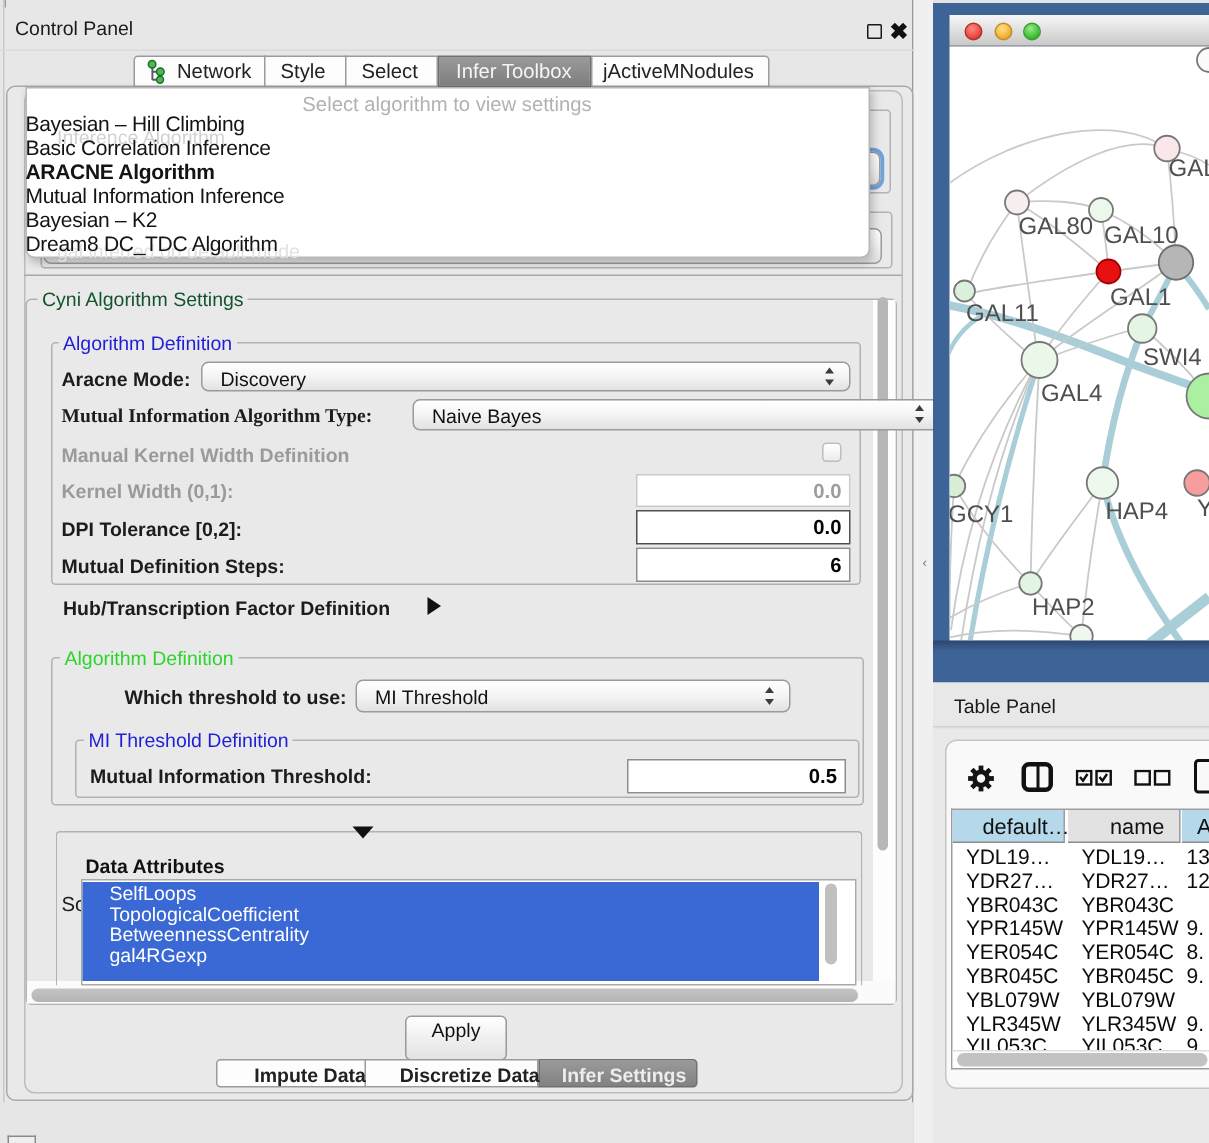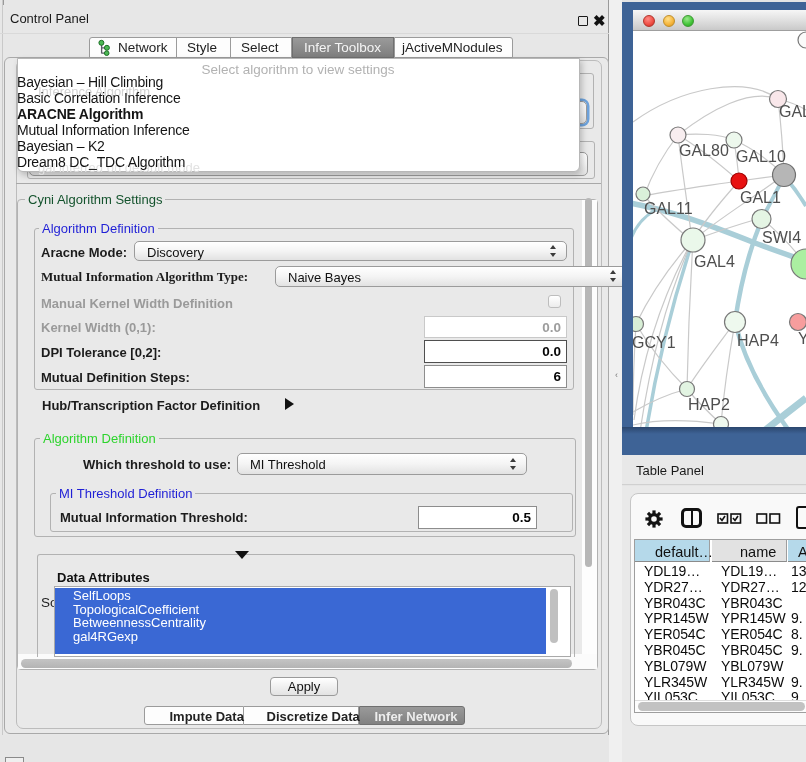--- a/index.html
+++ b/index.html
@@ -103,42 +103,42 @@
 <div class="abs gtitle" style="left:40px;top:431px;color:#2dd42d;">Algorithm Definition</div>
 <div class="abs lbl" style="left:83px;top:457px;">Which threshold to use:</div>
 <div class="abs combo" style="left:237px;top:453px;width:290px;height:22px;">
     <span class="tx">MI Threshold</span>
     <span class="arr"></span>
   </div>
 
 <div class="abs group" style="left:50px;top:493px;width:523px;height:39px;"></div>
 <div class="abs gtitle" style="left:56px;top:486px;color:#1f1fd6;text-align:right;">MI Threshold Definition</div>
 <div class="abs lbl" style="left:60px;top:510px;">Mutual Information Threshold:</div>
-<div class="abs field" style="left:418px;top:506px;width:119px;height:23px;border:1px solid #8d8d8d;">
+<div class="abs field" style="left:418px;top:506px;width:146px;height:23px;border:1px solid #8d8d8d;">
     <span class="tx">0.5</span>
   </div>
 
 <div class="abs" style="left:37px;top:554px;width:538px;height:103px;border:1px solid #b2b2b2;border-bottom:none;border-radius:3px 3px 0 0;"></div>
 <div class="abs gtitle" style="left:38px;top:547px;font:13.5px 'Liberation Sans';color:#1e1e1e;padding-right:30px;margin-top:48px;">Sources for Network Inference</div>
 <div class="abs" style="left:235px;top:551px;width:0;height:0;border-left:7px solid transparent;border-right:7px solid transparent;border-top:8px solid #111;"></div>
 <div class="abs" style="left:45px;top:570px;font:bold 13px 'Liberation Sans';color:#111;padding-left:12px;">Data Attributes</div>
 <div class="abs" style="left:54px;top:586px;width:517px;height:71px;background:#fff;border:1px solid #a9a9a9;"></div>
 <div class="abs" style="left:55px;top:587.5px;width:491px;height:66px;background:#3a68d4;"></div>
 <div class="abs" style="left:73px;top:589px;font:13px 'Liberation Sans';color:#fff;line-height:13.5px;">SelfLoops<br>TopologicalCoefficient<br>BetweennessCentrality<br>gal4RGexp</div>
 <div class="abs" style="left:550px;top:589px;width:8px;height:54px;background:#c0c0c0;border-radius:4px;"></div>
 
-<div class="abs" style="left:270px;top:677px;width:68px;height:19px;background:linear-gradient(#fff,#f0f0f0 50%,#e3e3e3);border:1px solid #9a9a9a;border-radius:4px;text-align:center;font:13px 'Liberation Sans';color:#111;line-height:17px;">Apply</div>
+<div class="abs" style="left:270px;top:677px;width:68px;height:30px;background:linear-gradient(#fff,#f0f0f0 50%,#e3e3e3);border:1px solid #9a9a9a;border-radius:4px;text-align:center;font:13px 'Liberation Sans';color:#111;line-height:17px;">Apply</div>
 
 <div class="abs" style="left:143.5px;top:706px;width:322px;height:19px;">
   <div class="abs" style="left:0;top:0;width:100.5px;height:19px;background:#fdfdfd;border:1px solid #9b9b9b;border-radius:3px 0 0 3px;"></div>
   <div class="abs" style="left:100.5px;top:0;width:115px;height:19px;background:#fdfdfd;border:1px solid #9b9b9b;border-left:none;"></div>
   <div class="abs" style="left:215.5px;top:0;width:106px;height:19px;background:linear-gradient(#9a9a9a,#818181);border:1px solid #707070;border-radius:0 3px 3px 0;"></div>
   <div class="abs" style="left:26px;top:2.5px;font:bold 13px 'Liberation Sans';color:#222;">Impute Data</div>
   <div class="abs" style="left:123px;top:2.5px;font:bold 13px 'Liberation Sans';color:#222;">Discretize Data</div>
-  <div class="abs" style="left:231px;top:2.5px;font:bold 13px 'Liberation Sans';color:#ededed;">Infer Network</div>
+  <div class="abs" style="left:231px;top:2.5px;font:bold 13px 'Liberation Sans';color:#ededed;">Infer Settings</div>
 </div>
 
 <div class="abs" style="left:17px;top:58px;width:563px;height:114px;background:#fff;border:1px solid #b7b7b7;border-radius:0 0 6px 6px;box-shadow:2px 3px 6px rgba(0,0,0,.22);z-index:20;"></div>
 <div class="abs" style="left:38px;top:84px;font:13px 'Liberation Sans';color:#d2d2d2;z-index:20;">Inference Algorithm</div>
 <div class="abs" style="left:38px;top:160px;font:13px 'Liberation Sans';color:#e2e2e2;z-index:20;">gal inferred on default mode</div>
 <div class="abs" style="left:0;top:62px;width:596px;text-align:center;font:13.5px 'Liberation Sans';color:#b2b2b2;z-index:21;">Select algorithm to view settings</div>
 <div class="abs" style="left:17px;top:73.5px;font:14px 'Liberation Sans';color:#141414;line-height:16px;letter-spacing:-0.2px;z-index:21;">Bayesian – Hill Climbing<br>Basic Correlation Inference<br><b>ARACNE Algorithm</b><br>Mutual Information Inference<br>Bayesian – K2<br>Dream8 DC_TDC Algorithm</div>
 
 <div class="abs" style="left:622px;top:2px;width:184px;height:453px;background:#3e6396;"></div>
 

